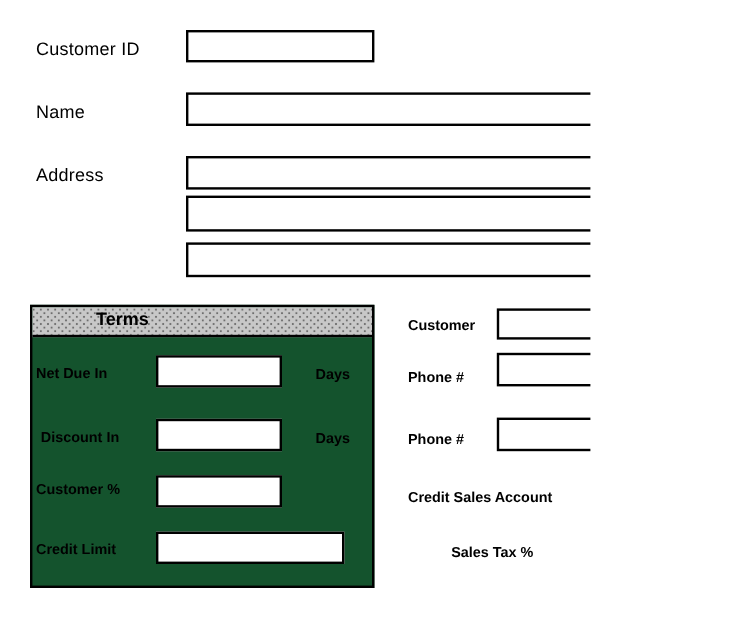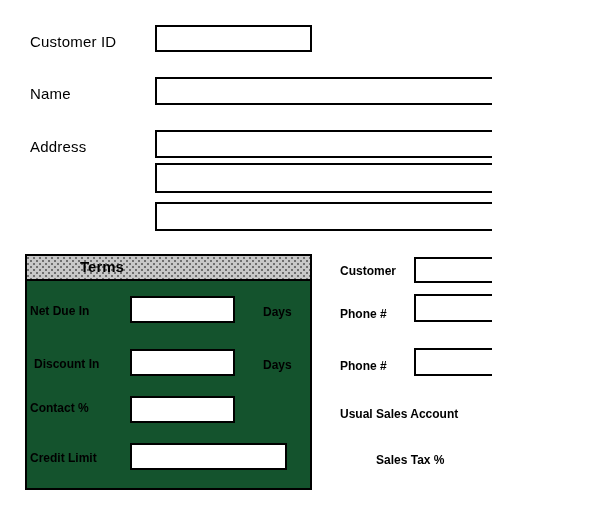--- a/index.html
+++ b/index.html
@@ -75,34 +75,34 @@
   </div>
 
   <span class="lbl b-lbl l-netdue">Net Due In</span>
   <input class="box f-netdue" type="text" value="" style="">
   <span class="lbl b-lbl l-days1">Days</span>
 
   <span class="lbl b-lbl l-discin">Discount In</span>
   <input class="box f-discin" type="text" value="" style="">
   <span class="lbl b-lbl l-days2">Days</span>
 
-  <span class="lbl b-lbl l-discpct">Contact %</span>
+  <span class="lbl b-lbl l-discpct">Customer %</span>
   <input class="box f-discpct" type="text" value="" style="">
 
   <span class="lbl b-lbl l-credit">Credit Limit</span>
   <input class="box f-credit" type="text" value="" style="">
 
   <span class="lbl b-lbl l-contact">Customer</span>
   <input class="box f-contact" type="text" value="" style="">
 
   <span class="lbl b-lbl l-phone">Phone #</span>
   <input class="box f-phone" type="text" value="" style="">
 
   <span class="lbl b-lbl l-resale">Phone #</span>
   <input class="box f-resale" type="text" value="" style="">
 
-  <span class="lbl b-lbl l-usa">Usual Sales Account</span>
+  <span class="lbl b-lbl l-usa">Credit Sales Account</span>
   <input class="box f-usa" type="text" value="" style="">
 
   <span class="lbl b-lbl l-salestax">Sales Tax %</span>
   <input class="box f-salestax" type="text" value="" style="">
 
 </div>
 
 </body></html>

